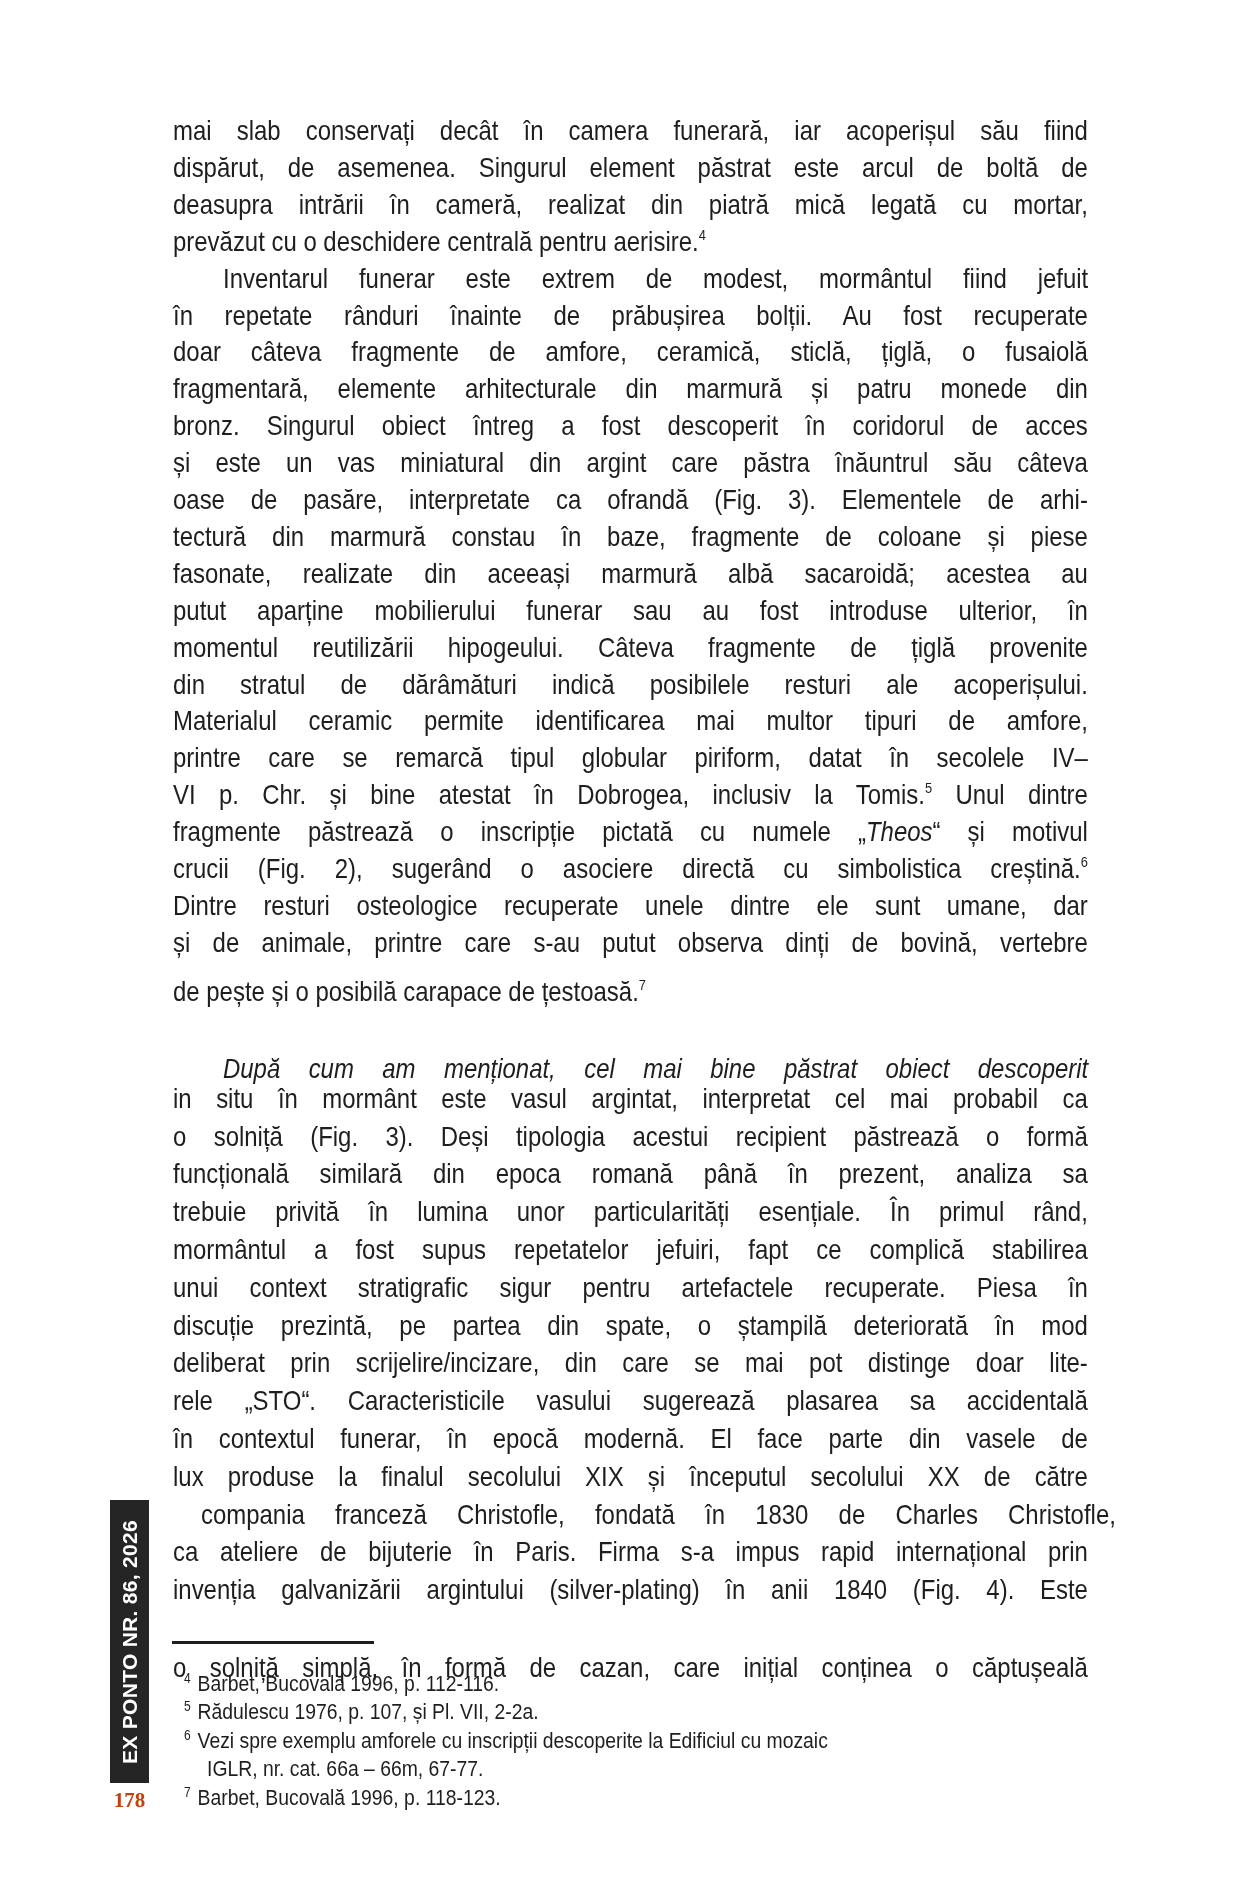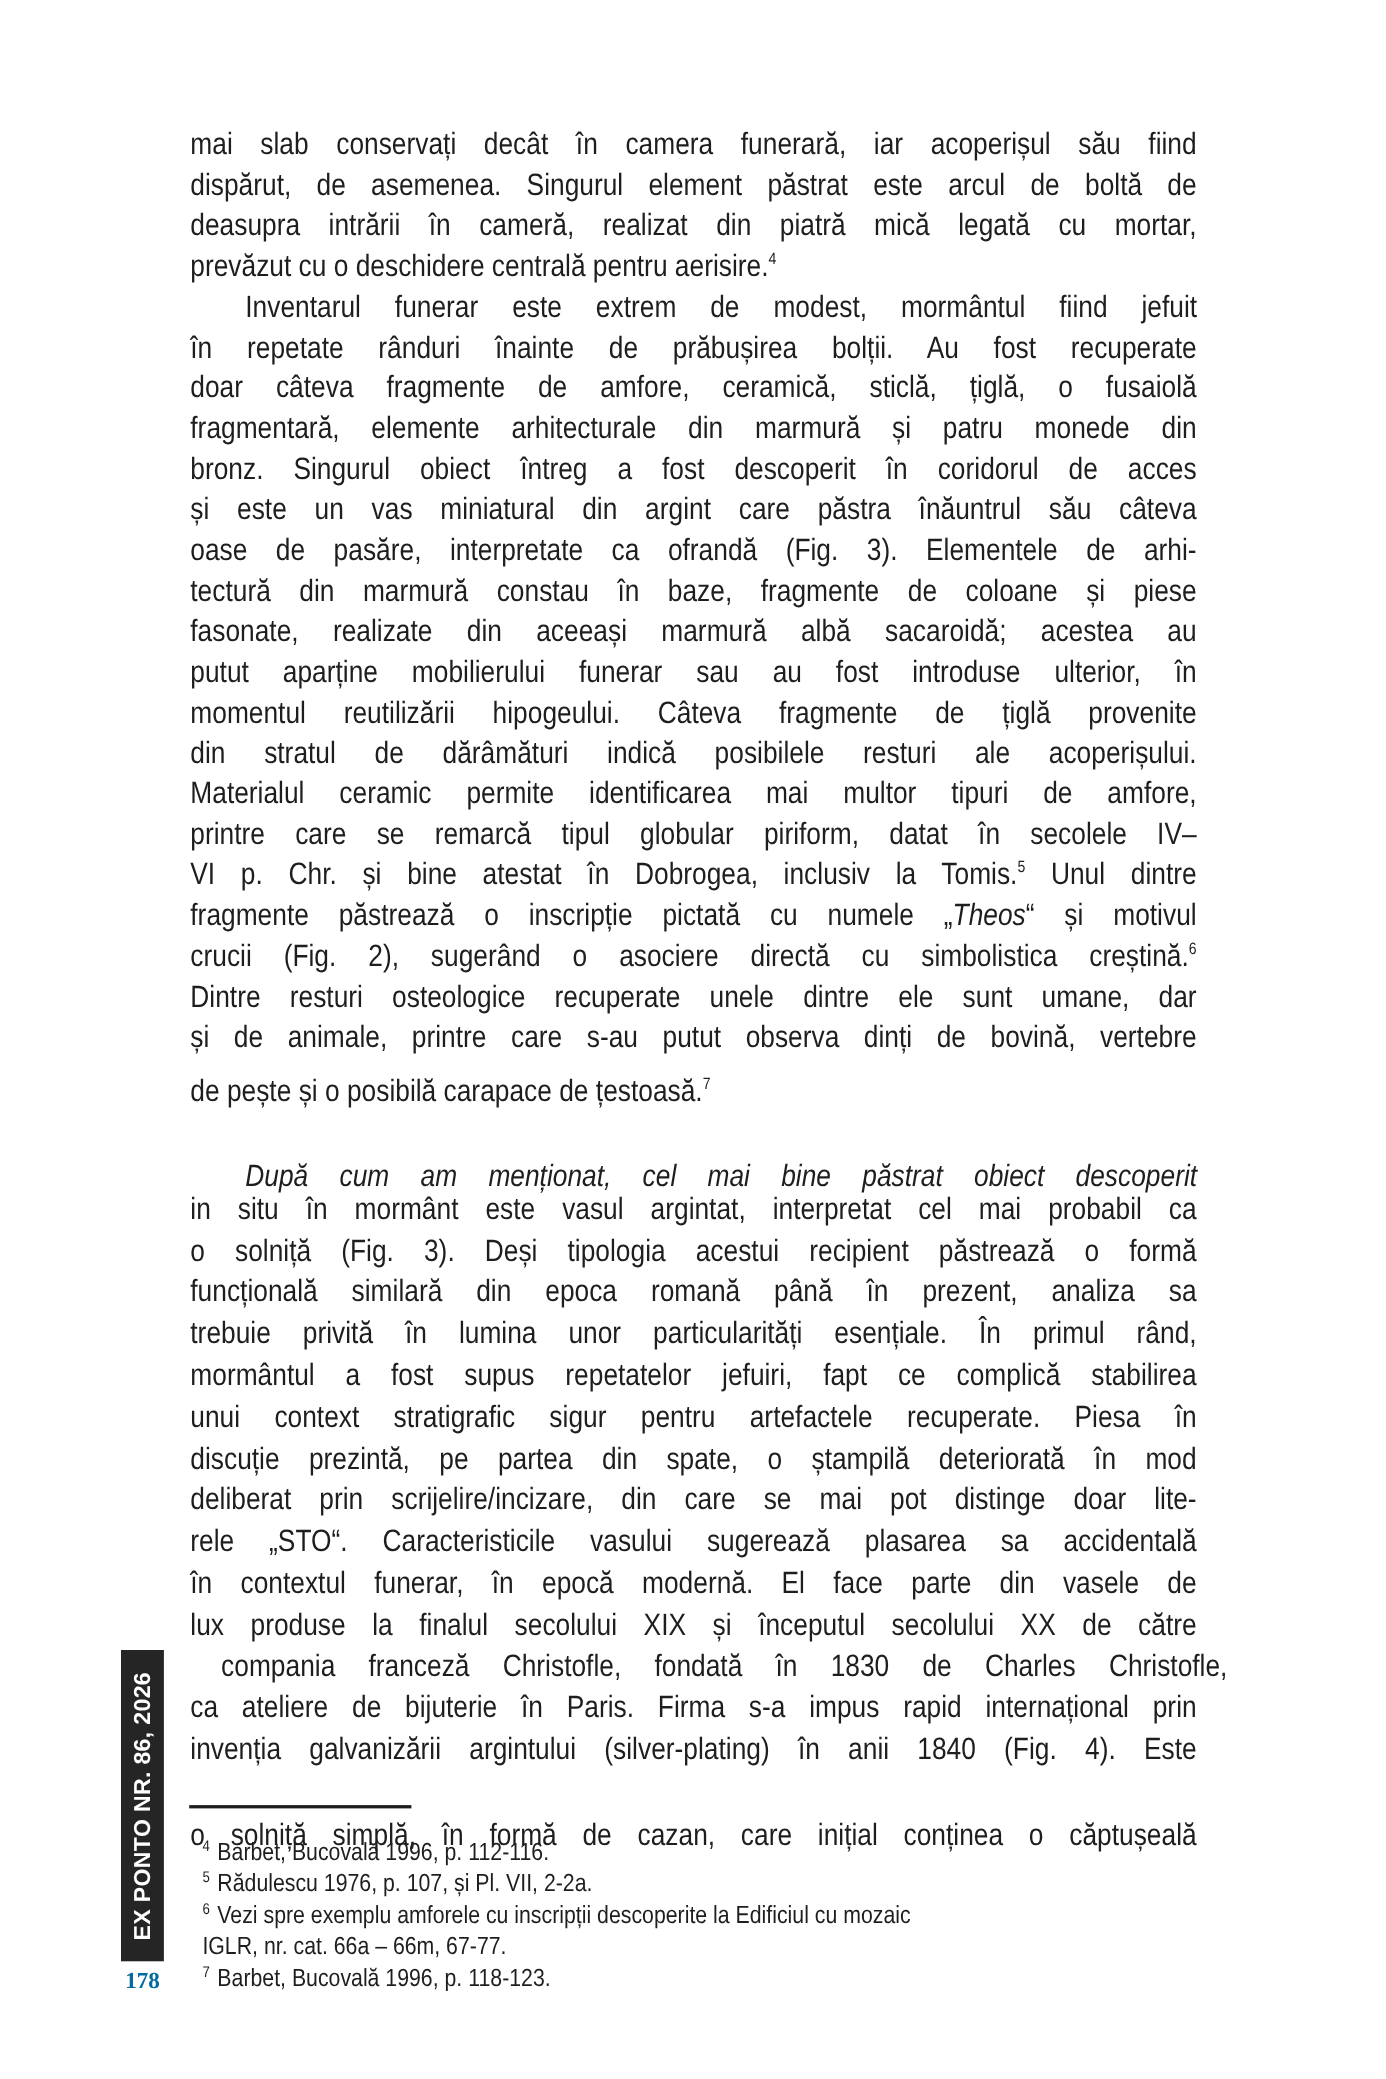--- a/index.html
+++ b/index.html
@@ -34,21 +34,21 @@
   .side-label {
     position: absolute; left: 110px; top: 1500px; width: 39px; height: 283px; background: #252525;
   }
   .side-label .txt {
     position: absolute; left: 50%; top: 50%; transform: translate(-50%, -50%) rotate(-90deg);
     color: #ffffff; font-size: 21px; font-weight: bold; white-space: nowrap; letter-spacing: 0.3px;
     font-family: "Liberation Sans", sans-serif;
   }
   .page-number {
     position: absolute; left: 110px; top: 1788px; width: 39px; text-align: center;
-    font-family: "Liberation Serif", serif; font-weight: bold; font-size: 21px; color: #0369a1;
+    font-family: "Liberation Serif", serif; font-weight: bold; font-size: 21px; color: #c2410c;
   }
 </style>
 </head>
 <body>
 
 <div class="page">
 
   <div class="body-text" id="s1" style="top:112px;">
       <div class="line" style="top: 0px;"><span class="inner"><span>mai slab conservați decât în camera funerară, iar acoperișul său fiind</span></span></div>
       <div class="line" style="top: 36.9px;"><span class="inner"><span>dispărut, de asemenea. Singurul element păstrat este arcul de boltă de</span></span></div>
@@ -92,21 +92,21 @@
       <div class="line" style="top: 491.4px;"><span class="inner"><span>ca ateliere de bijuterie în Paris. Firma s-a impus rapid internațional prin</span></span></div>
       <div class="line" style="top: 529.2px;"><span class="inner"><span>invenția galvanizării argintului (silver-plating) în anii 1840 (Fig. 4). Este</span></span></div>
       <div class="line" style="top: 567px; margin-top: 40px;"><span class="inner"><span>o solniță simplă, în formă de cazan, care inițial conținea o căptușeală</span></span></div>
     </div>
 
   <div class="rule"></div>
   <div class="footnotes" id="fns">
       <div class="fnline" style="top: 0px;"><span class="inner"><span class="num">4</span><span>Barbet, Bucovală 1996, p. 112-116.</span></span></div>
       <div class="fnline" style="top: 28.4px;"><span class="inner"><span class="num">5</span><span>Rădulescu 1976, p. 107, și Pl. VII, 2-2a.</span></span></div>
       <div class="fnline" style="top: 56.8px;"><span class="inner"><span class="num">6</span><span>Vezi spre exemplu amforele cu inscripții descoperite la Edificiul cu mozaic</span></span></div>
-      <div class="fnline" style="top: 85.2px;"><span class="inner"><span>IGLR, nr. cat. 66a – 66m, 67-77.</span></span></div>
+      <div class="fnline" style="top: 85.2px; margin-left: 23px;"><span class="inner"><span>IGLR, nr. cat. 66a – 66m, 67-77.</span></span></div>
       <div class="fnline" style="top: 113.6px;"><span class="inner"><span class="num">7</span><span>Barbet, Bucovală 1996, p. 118-123.</span></span></div>
     </div>
 
   <div class="side-label">
     <span class="txt">EX PONTO NR. 86, 2026</span>
   </div>
   <div class="page-number">178</div>
 
 </div>
 

